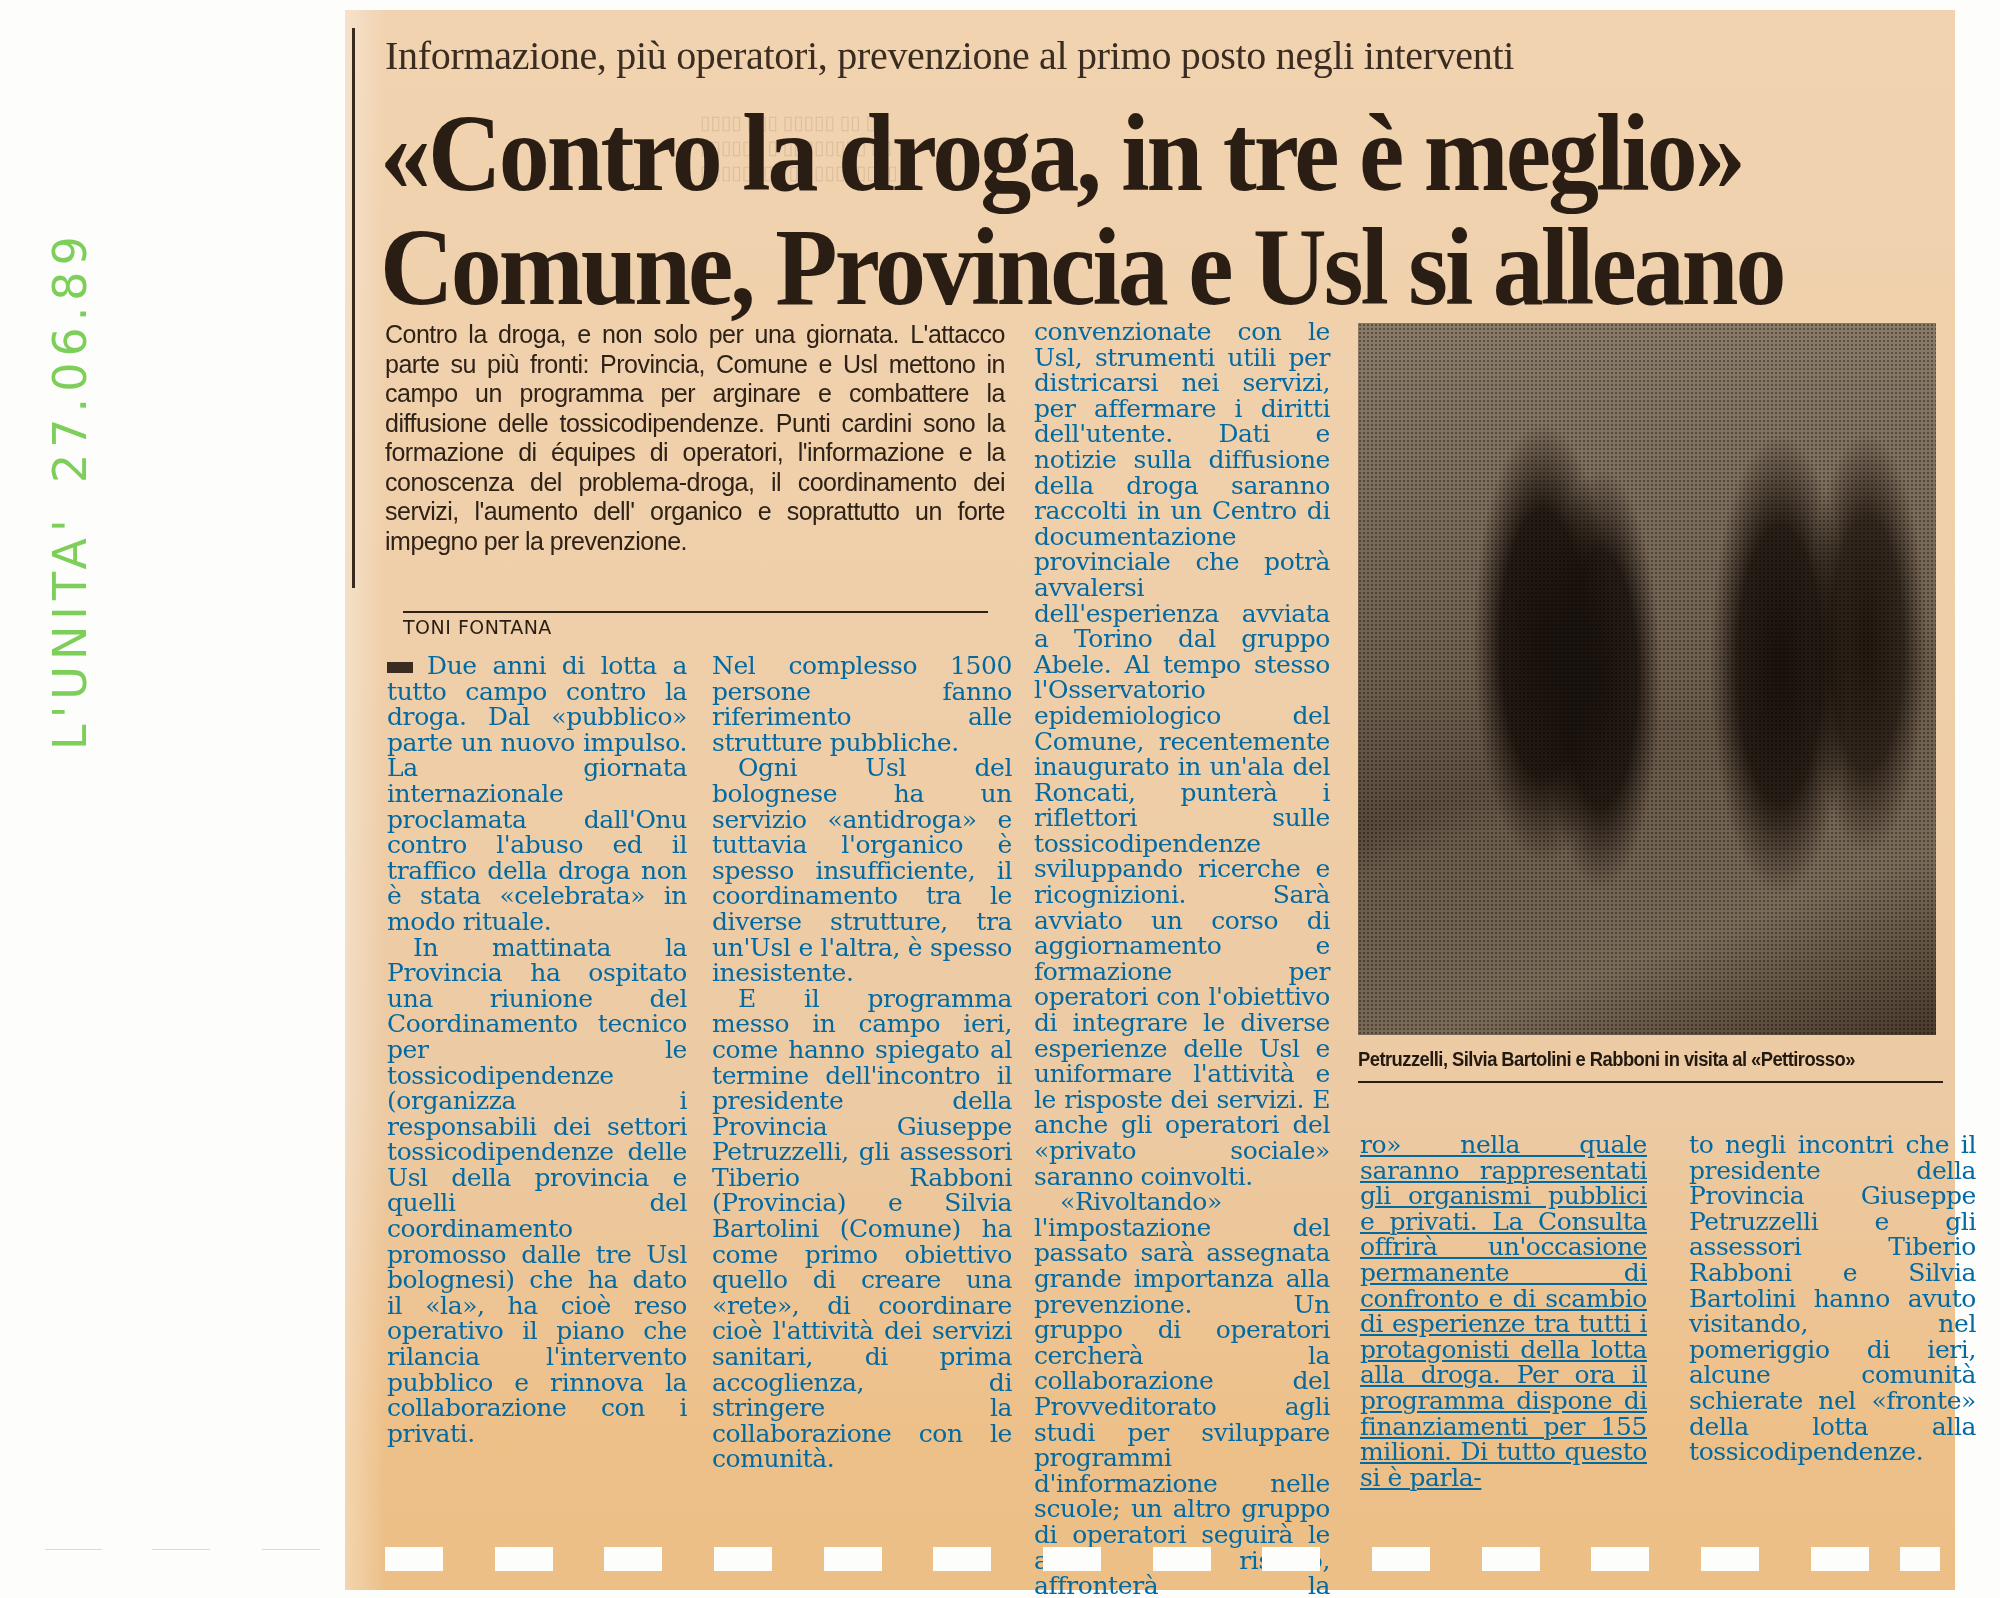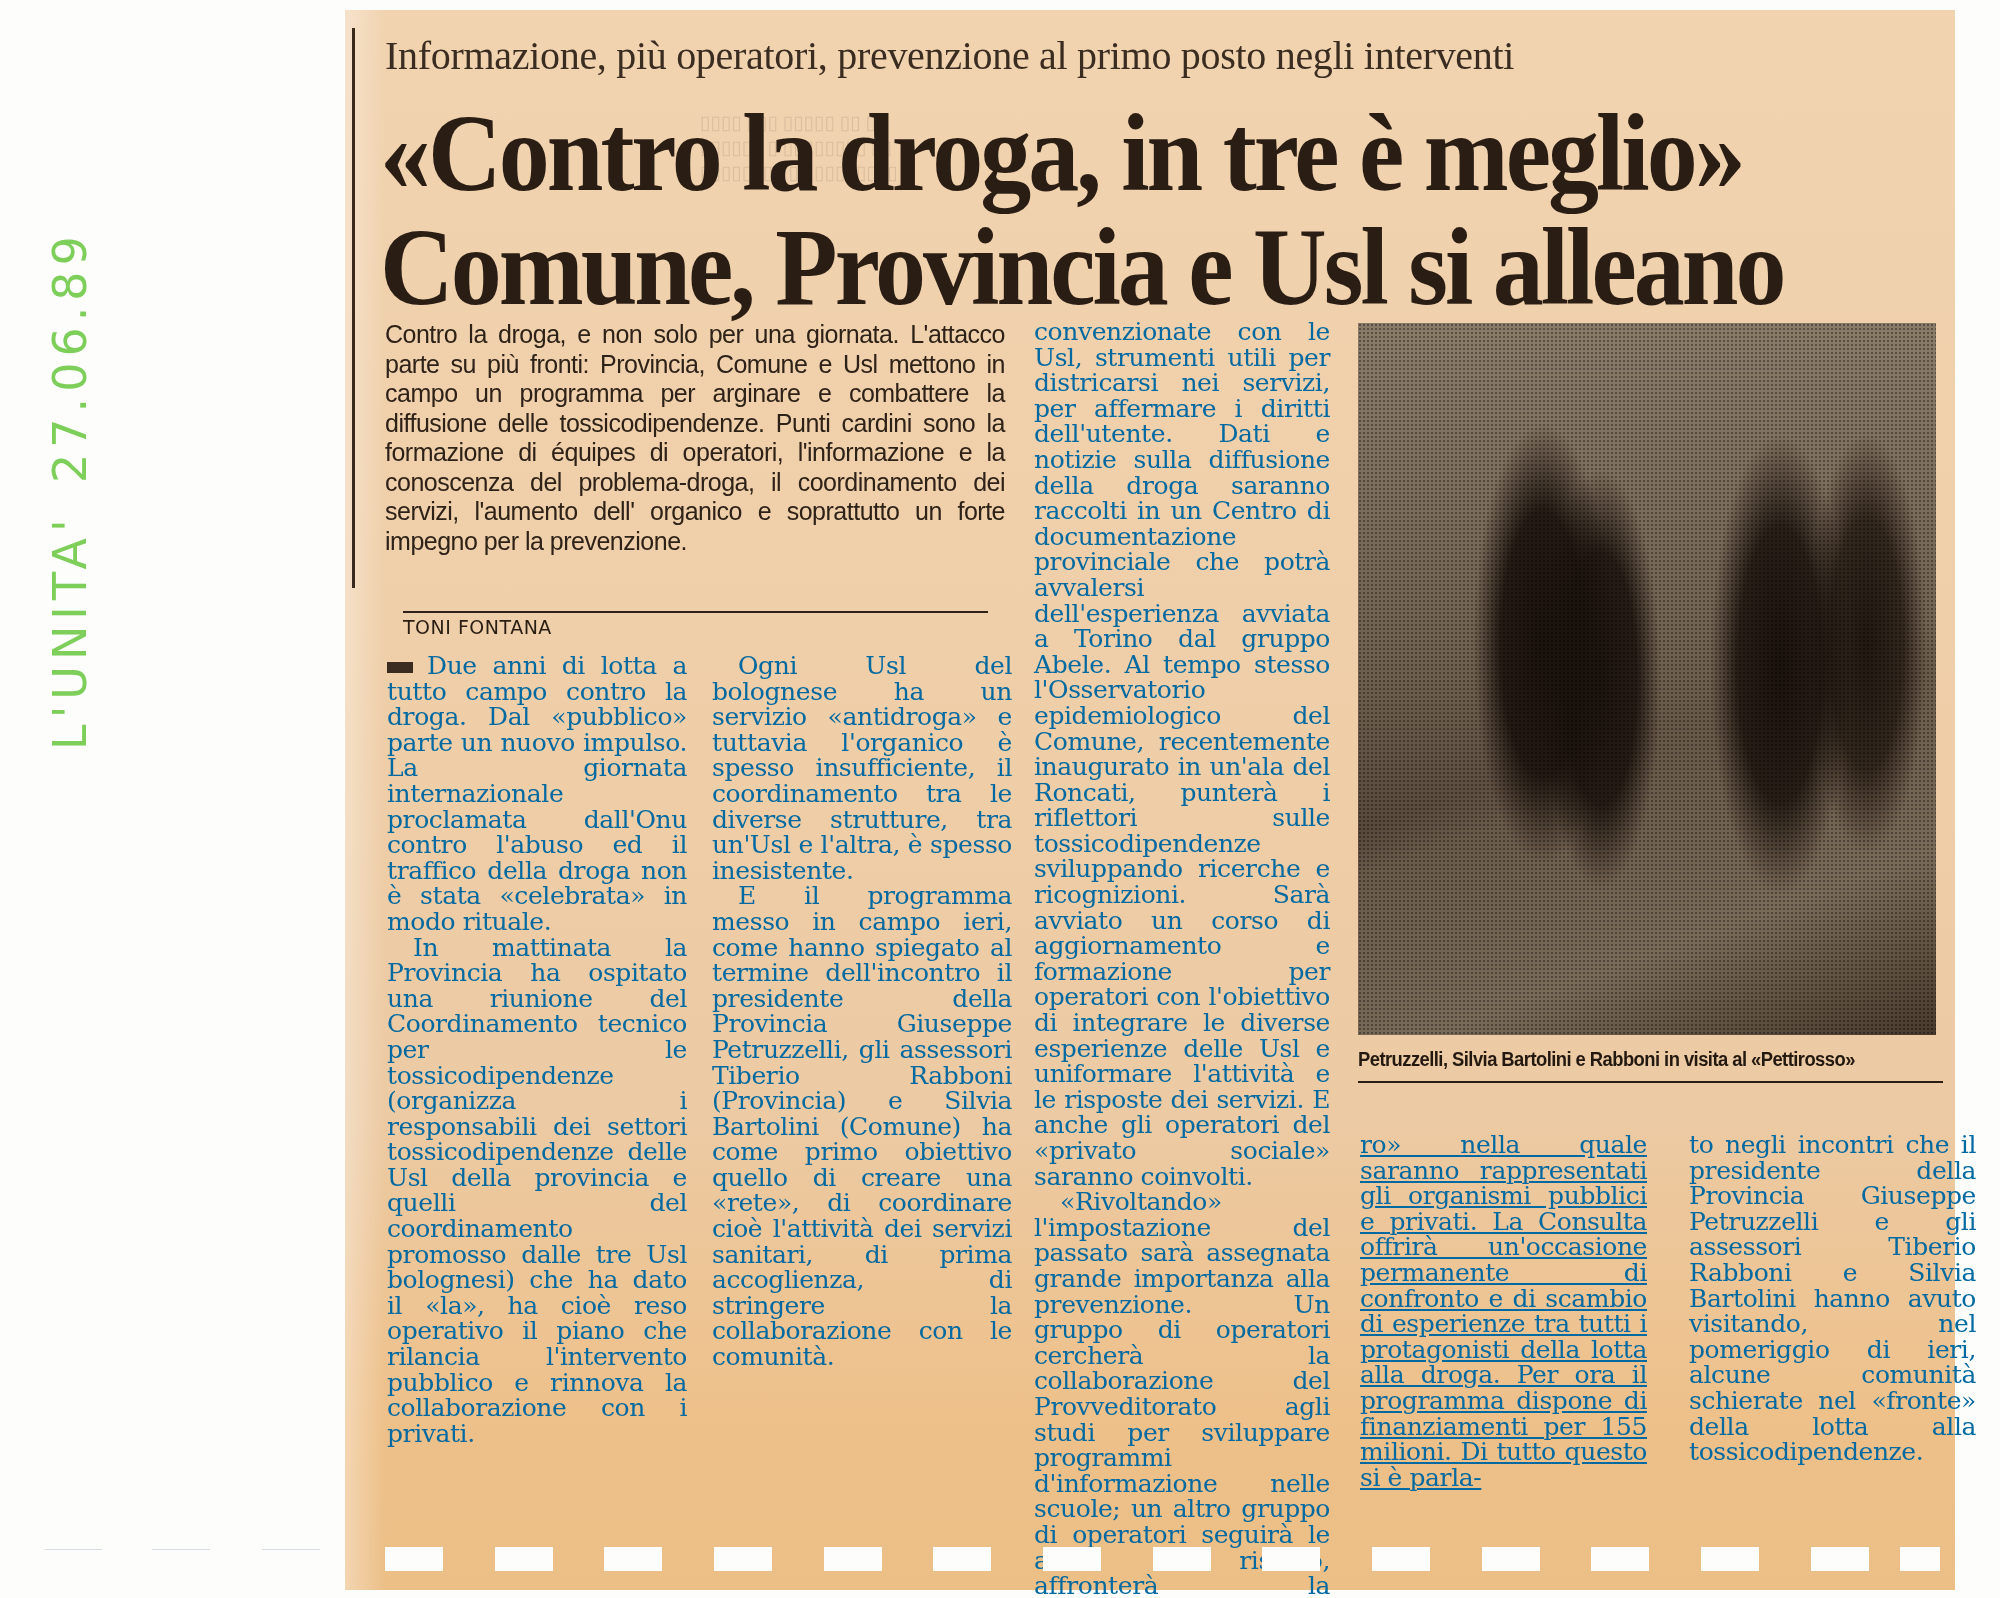--- a/index.html
+++ b/index.html
@@ -124,20 +124,21 @@
 
 <div class="byline-rule"></div>
 <div class="byline">TONI FONTANA</div>
 
 <div class="col col1">
   <p class="first"><span class="bullet-mark"></span><span>Due anni di lotta a tutto campo contro la droga. Dal «pubblico» parte un nuovo impulso. La giornata internazionale proclamata dall'Onu contro l'abuso ed il traffico della droga non è stata «celebrata» in modo rituale.</span></p>
   <p>In mattinata la Provincia ha ospitato una riunione del Coordinamento tecnico per le tossicodipendenze (organizza i responsabili dei settori tossicodipendenze delle Usl della provincia e quelli del coordinamento promosso dalle tre Usl bolognesi) che ha dato il «la», ha cioè reso operativo il piano che rilancia l'intervento pubblico e rinnova la collaborazione con i privati.</p>
 </div>
 
 <div class="col col2">
+  <p class="first">Nel complesso 1500 persone fanno riferimento alle strutture pubbliche.</p>
   <p>Ogni Usl del bolognese ha un servizio «antidroga» e tuttavia l'organico è spesso insufficiente, il coordinamento tra le diverse strutture, tra un'Usl e l'altra, è spesso inesistente.</p>
   <p>E il programma messo in campo ieri, come hanno spiegato al termine dell'incontro il presidente della Provincia Giuseppe Petruzzelli, gli assessori Tiberio Rabboni (Provincia) e Silvia Bartolini (Comune) ha come primo obiettivo quello di creare una «rete», di coordinare cioè l'attività dei servizi sanitari, di prima accoglienza, di stringere la collaborazione con le comunità.</p>
 </div>
 
 <div class="col col3">
   <p class="first">convenzionate con le Usl, strumenti utili per districarsi nei servizi, per affermare i diritti dell'utente. Dati e notizie sulla diffusione della droga saranno raccolti in un Centro di documentazione provinciale che potrà avvalersi dell'esperienza avviata a Torino dal gruppo Abele. Al tempo stesso l'Osservatorio epidemiologico del Comune, recentemente inaugurato in un'ala del Roncati, punterà i riflettori sulle tossicodipendenze sviluppando ricerche e ricognizioni. Sarà avviato un corso di aggiornamento e formazione per operatori con l'obiettivo di integrare le diverse esperienze delle Usl e uniformare l'attività e le risposte dei servizi. E anche gli operatori del «privato sociale» saranno coinvolti.</p>
   <p>«Rivoltando» l'impostazione del passato sarà assegnata grande importanza alla prevenzione. Un gruppo di operatori cercherà la collaborazione del Provveditorato agli studi per sviluppare programmi d'informazione nelle scuole; un altro gruppo di operatori seguirà le aree a rischio, affronterà la prevenzione dell'Aids. Provincia e Comuni si apprestano inoltre (domani si riuniscono le commissioni dei due consigli) a promuovere una «Consulta-gruppo di lavo-</p>
 </div>
 
 <div class="photo"></div>

